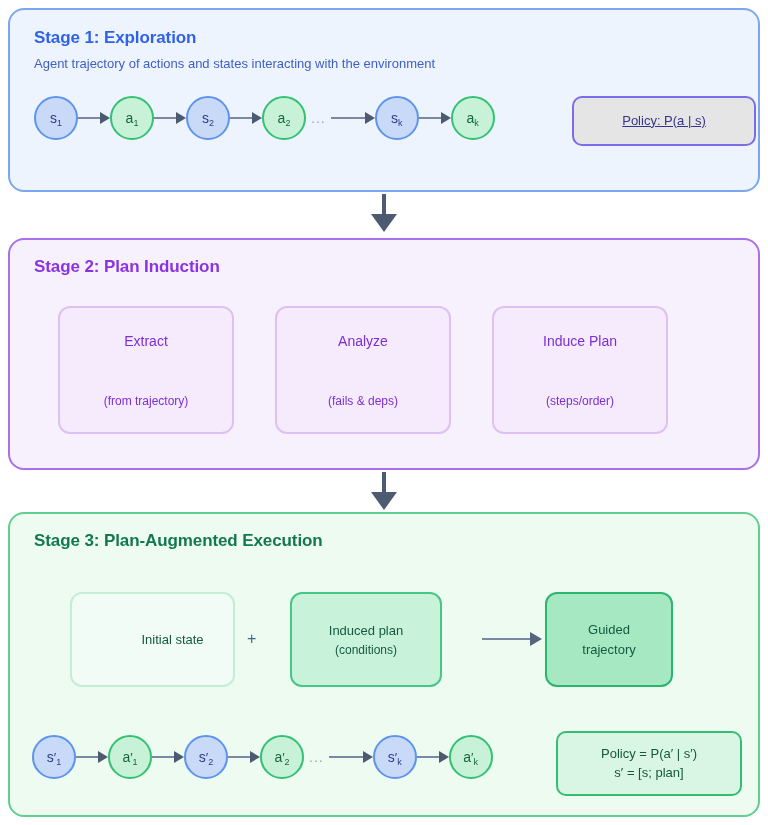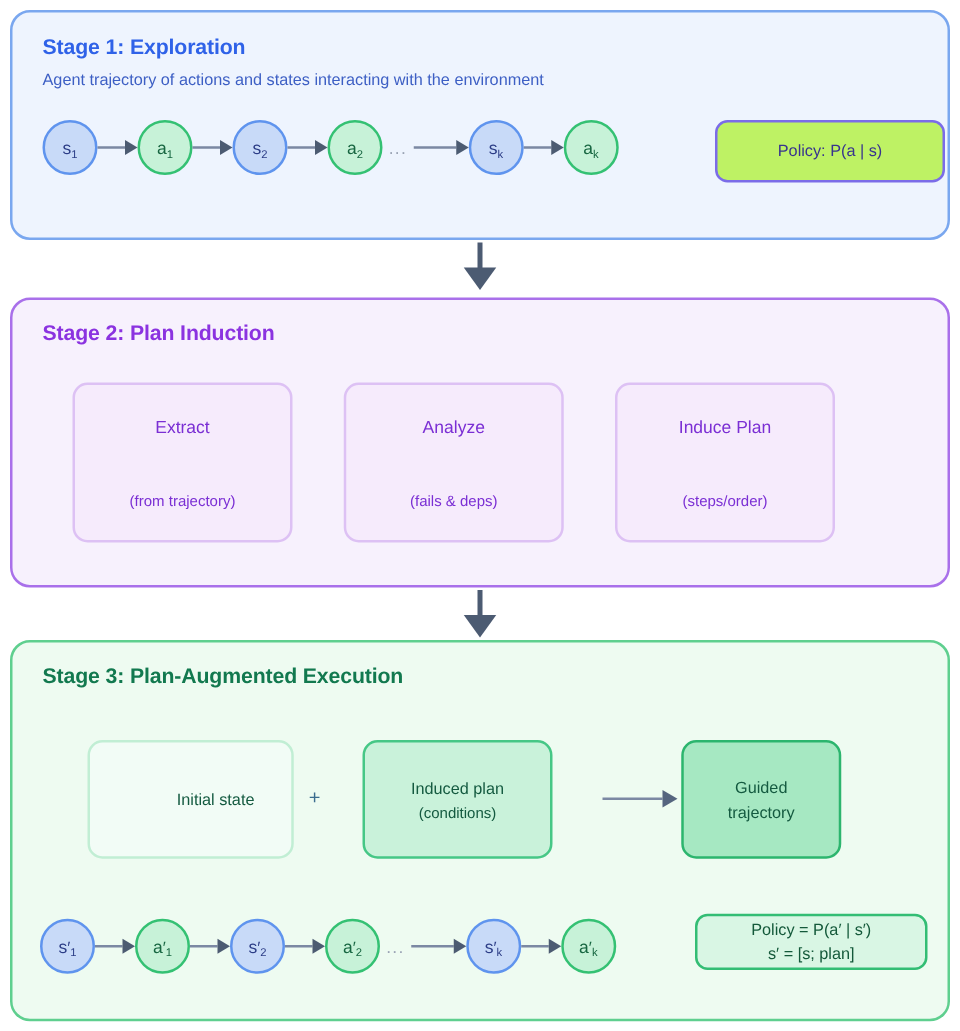--- a/index.html
+++ b/index.html
@@ -96,24 +96,24 @@
     border: 2px solid;
     border-radius: 10px;
     display: flex; flex-direction: column;
     align-items: center; justify-content: center;
     text-align: center;
     font-size: 13px;
     line-height: 1.45;
   }
   .policy1 {
     left: 562px; top: 86px; width: 184px; height: 50px;
-    background: #bef264; border-color: #7b6ce8; color: #38348e;
+    background: #e5e5e5; border-color: #7b6ce8; color: #38348e; text-decoration: underline;
   }
   .policy3 {
-    left: 556px; top: 731px; width: 186px; height: 45px;
+    left: 556px; top: 731px; width: 186px; height: 65px;
     background: #d9f6e4; border-color: #33bd74; color: #14593a;
   }
 
   
   .card {
     position: absolute; top: 306px; height: 128px; width: 176px;
     background: #f6ebfc; border: 2px solid #ddc1f4; border-radius: 12px;
     display: flex; flex-direction: column;
     align-items: center; justify-content: center;
     color: #7b2fd4;

